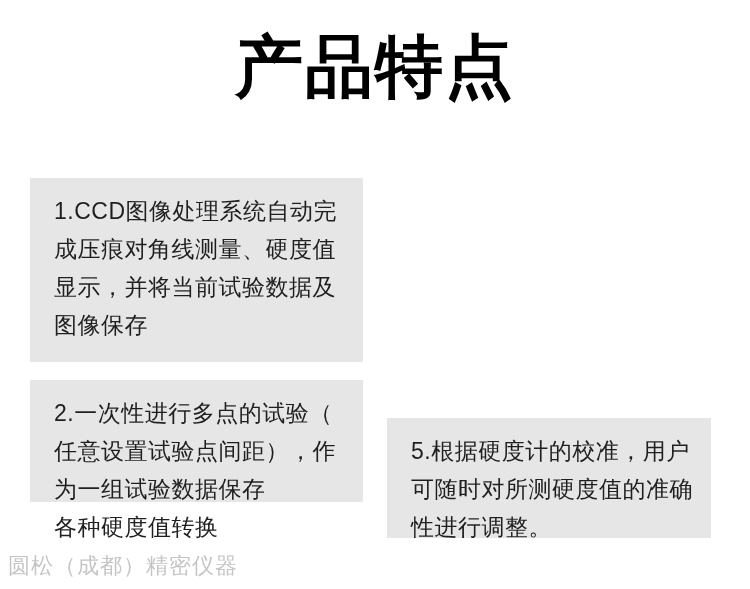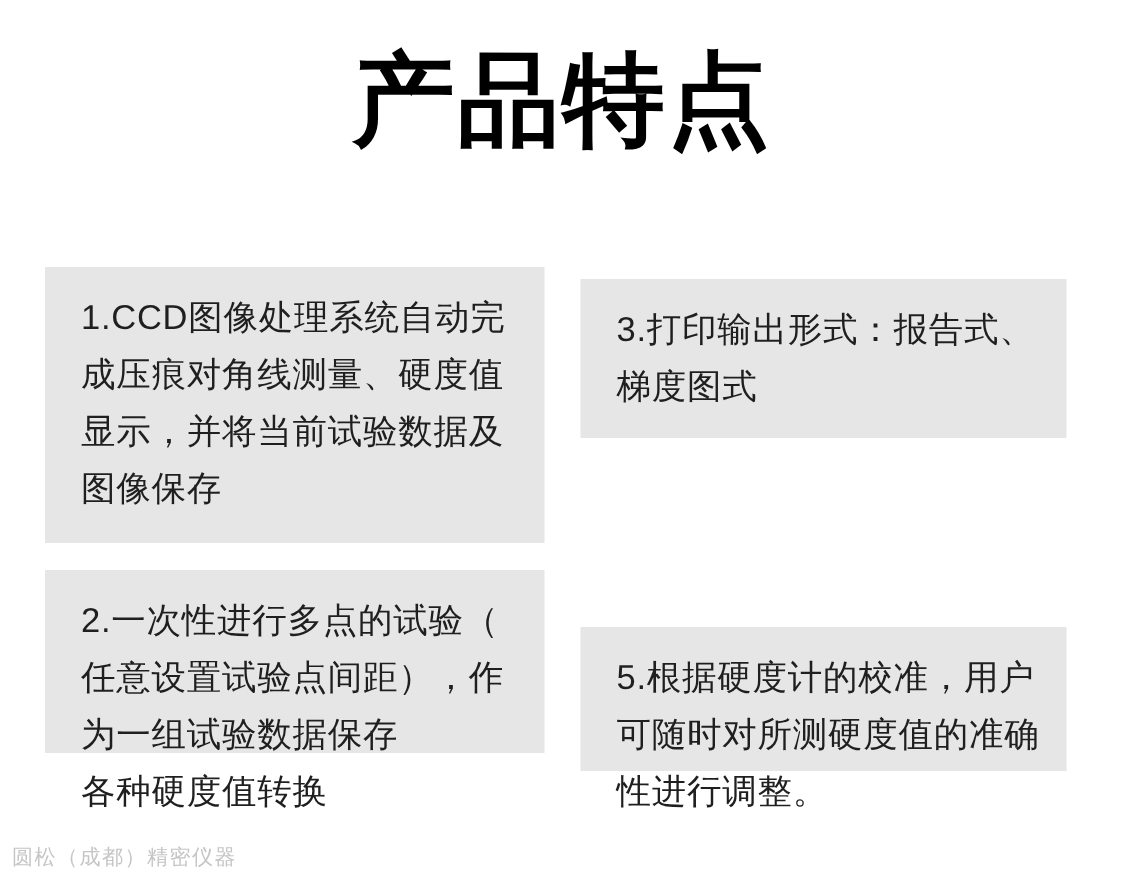--- a/index.html
+++ b/index.html
@@ -31,26 +31,26 @@
     line-height: 38px;
     white-space: pre-line;
     padding: 14px 16px 0 24px;
     box-sizing: border-box;
     letter-spacing: 0.5px;
   }
   .box-1 { left: 30px;  top: 178px; width: 333px; height: 184px; }
   .box-2 { left: 30px;  top: 380px; width: 333px; height: 122px; }
   .box-3 { left: 387px; top: 186px; width: 324px; height: 106px; }
   .box-4 { left: 387px; top: 301px; width: 324px; height: 109px; }
-  .box-5 { left: 387px; top: 418px; width: 324px; height: 96px; }
+  .box-5 { left: 387px; top: 418px; width: 324px; height: 120px; }
   .watermark {
     position: absolute;
     left: 8px;
     bottom: 8px;
-    font-size: 14px;
+    font-size: 22px;
     color: #c5c5c5;
     letter-spacing: 1px;
   }
 </style>
 </head>
 <body>
 
 <div class="page">
 
   <h1 class="title">产品特点</h1>
@@ -58,22 +58,20 @@
   <div class="feature-box box-1">1.CCD图像处理系统自动完
 成压痕对角线测量、硬度值
 显示，并将当前试验数据及
 图像保存</div>
 
   <div class="feature-box box-2">2.一次性进行多点的试验（
 任意设置试验点间距），作
 为一组试验数据保存
 各种硬度值转换</div>
 
-  <div class="feature-box box-3">3.打印输出形式：报告式、
-梯度图式</div>
 
 
   <div class="feature-box box-5">5.根据硬度计的校准，用户
 可随时对所测硬度值的准确
 性进行调整。</div>
 
   <div class="watermark">圆松（成都）精密仪器</div>
 
 </div>
 

